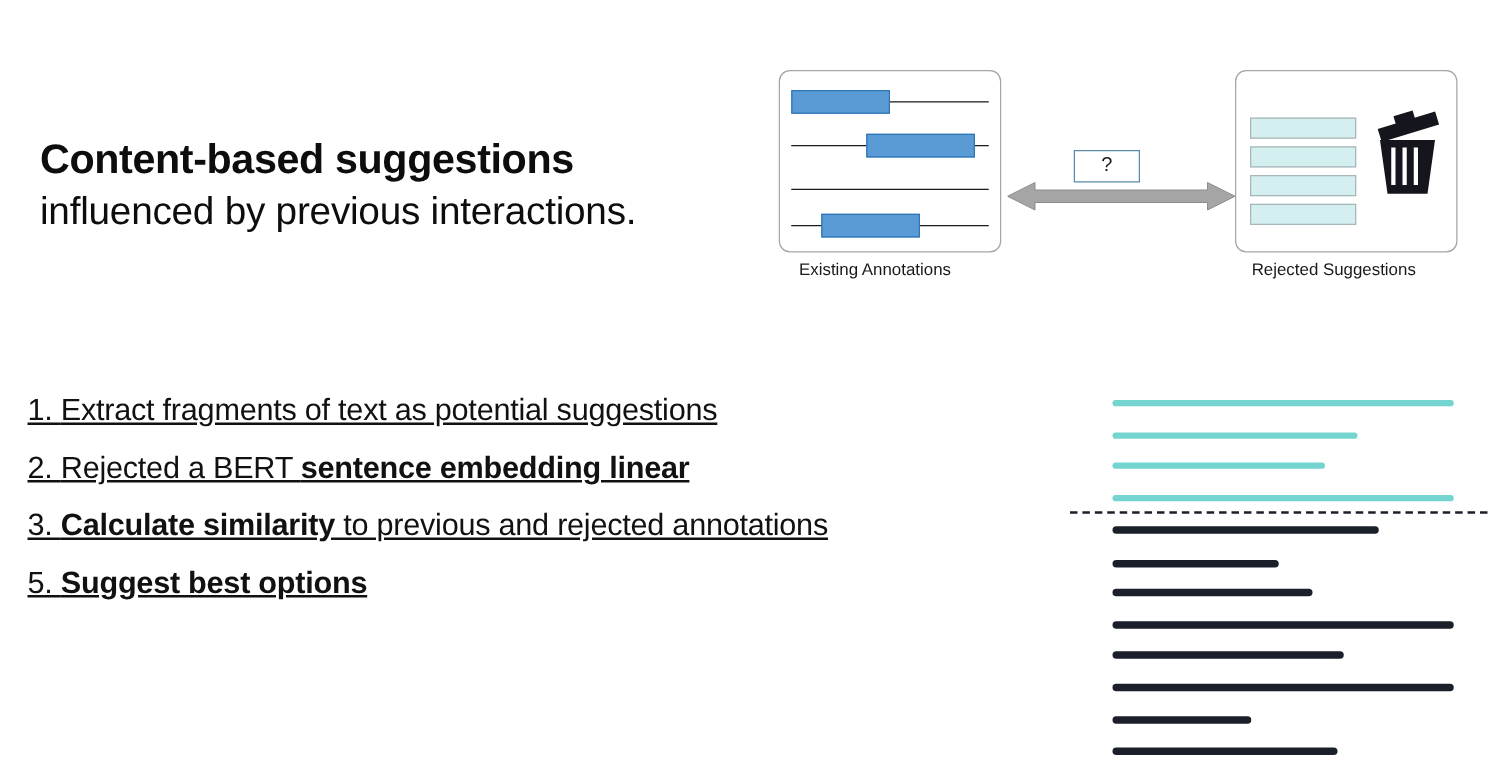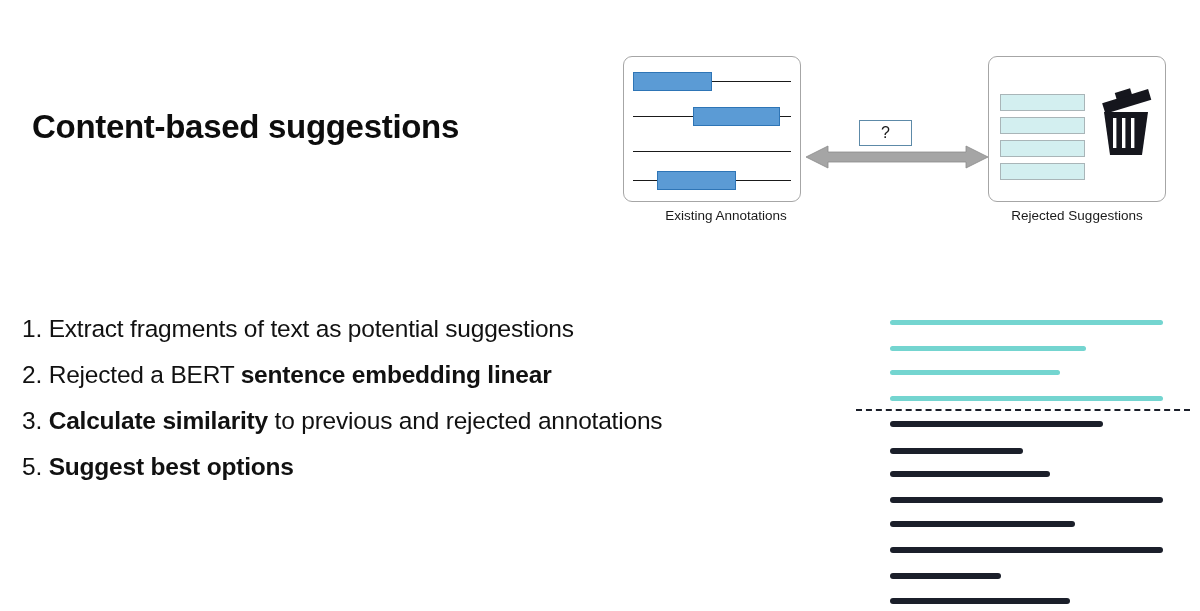--- a/index.html
+++ b/index.html
@@ -69,22 +69,22 @@
 
   .panel-caption {
     position: absolute;
     top: 158px;
     width: 178px;
     text-align: center;
     font-size: 13.5px;
     color: #1a1a1a;
     white-space: nowrap;
   }
-  #caption-existing { left: 27px; }
-  #caption-rejected { left: 378px; }
+  #caption-existing { left: 1px; }
+  #caption-rejected { left: 368px; }
 
   
   .ann-row {
     position: absolute;
     left: 9px;
     right: 9px;
     height: 22px;
   }
   .ann-rule {
     position: absolute;
@@ -153,20 +153,21 @@
     top: 315px;
     width: 800px;
   }
   .step {
     font-size: 24.5px;
     color: #111111;
     letter-spacing: -0.2px;
     margin-bottom: 18.5px;
     white-space: nowrap;
     line-height: 1.12;
+    text-decoration: underline;
   }
   .step .num { font-weight: normal; }
   .step b { font-weight: bold; }
 
   
   #linegraphic {
     position: absolute;
     left: 840px;
     top: 300px;
     width: 360px;
@@ -188,20 +189,21 @@
     height: 0;
   }
 </style>
 </head>
 <body>
 
 <div class="slide">
 
   <div id="heading">
     <div class="line1">Content-based suggestions</div>
+    <div class="line2">influenced by previous interactions.</div>
   </div>
 
   <div id="diagram">
 
     <div class="panel" id="panel-existing">
       <div id="ann-rows">
           <div class="ann-row" style="top: 14px;">
             <div class="ann-rule"></div>
             <div class="ann-box" style="left: 0%; width: 50%; background: rgb(91, 155, 213); border-color: rgb(46, 117, 182);"></div>
           </div>

